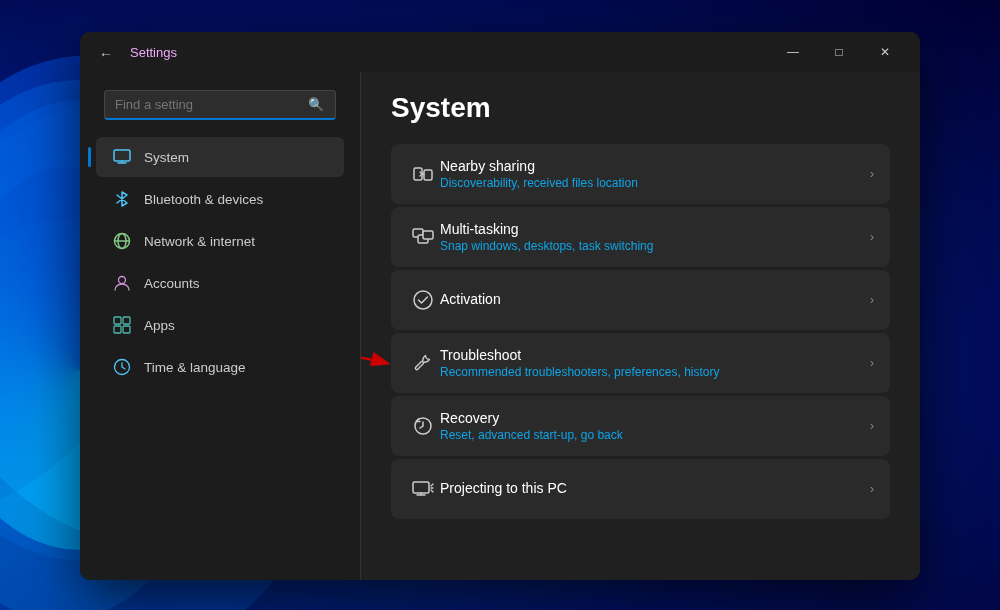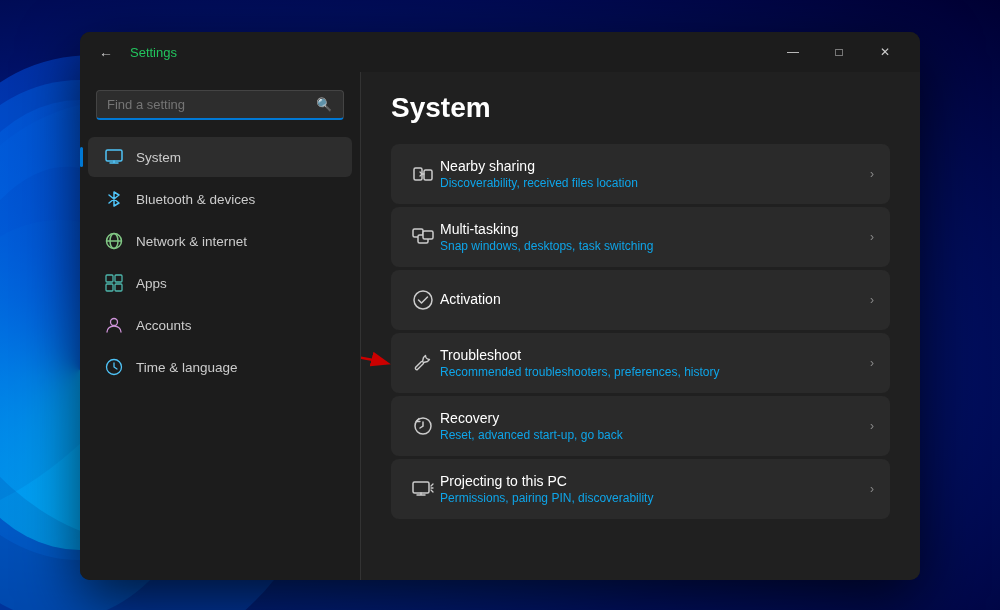--- a/index.html
+++ b/index.html
@@ -78,21 +78,21 @@
       height: 28px;
       border-radius: 4px;
       display: flex;
       align-items: center;
       justify-content: center;
       cursor: pointer;
       color: #cccccc;
       font-size: 14px;
     }
     .title-bar-title {
-      color: #22c55e;
+      color: #f0abfc;
       font-size: 13px;
     }
     .title-bar-controls {
       display: flex;
       gap: 0;
     }
     .title-btn {
       width: 46px;
       height: 32px;
       display: flex;
@@ -111,21 +111,21 @@
       overflow: hidden;
     }
 
     
     .sidebar {
       width: 280px;
       background: #1c1c1c;
       flex-shrink: 0;
       display: flex;
       flex-direction: column;
-      padding: 10px 0;
+      padding: 10px 8px;
       overflow-y: auto;
     }
 
     
     .search-container {
       padding: 8px 16px 16px;
     }
     .search-box {
       display: flex;
       align-items: center;
@@ -330,39 +330,39 @@
             <circle cx="9" cy="9" r="7.5" stroke="#81c784" stroke-width="1.5"></circle>
             <ellipse cx="9" cy="9" rx="4" ry="7.5" stroke="#81c784" stroke-width="1.5"></ellipse>
             <path d="M1.5 9h15" stroke="#81c784" stroke-width="1.5"></path>
           </svg>
         </div>
         <span>Network &amp; internet</span>
       </div>
 
 
       <div class="nav-item">
+        <div class="nav-icon accounts">
+          <svg width="18" height="18" viewBox="0 0 18 18" fill="none">
+            <circle cx="9" cy="6" r="3.5" stroke="#ce93d8" stroke-width="1.3"></circle>
+            <path d="M2 16c0-3.5 3-6 7-6s7 2.5 7 6" stroke="#ce93d8" stroke-width="1.3" stroke-linecap="round"></path>
+          </svg>
+        </div>
+        <span>Accounts</span>
+      </div>
+
+      <div class="nav-item">
         <div class="nav-icon apps">
           <svg width="18" height="18" viewBox="0 0 18 18" fill="none">
             <rect x="1" y="1" width="7" height="7" rx="1" stroke="#4db6ac" stroke-width="1.3"></rect>
             <rect x="10" y="1" width="7" height="7" rx="1" stroke="#4db6ac" stroke-width="1.3"></rect>
             <rect x="1" y="10" width="7" height="7" rx="1" stroke="#4db6ac" stroke-width="1.3"></rect>
             <rect x="10" y="10" width="7" height="7" rx="1" stroke="#4db6ac" stroke-width="1.3"></rect>
           </svg>
         </div>
         <span>Apps</span>
-      </div>
-
-      <div class="nav-item">
-        <div class="nav-icon accounts">
-          <svg width="18" height="18" viewBox="0 0 18 18" fill="none">
-            <circle cx="9" cy="6" r="3.5" stroke="#ce93d8" stroke-width="1.3"></circle>
-            <path d="M2 16c0-3.5 3-6 7-6s7 2.5 7 6" stroke="#ce93d8" stroke-width="1.3" stroke-linecap="round"></path>
-          </svg>
-        </div>
-        <span>Accounts</span>
       </div>
 
       <div class="nav-item">
         <div class="nav-icon time">
           <svg width="18" height="18" viewBox="0 0 18 18" fill="none">
             <circle cx="9" cy="9" r="7.5" stroke="#4fc3f7" stroke-width="1.3"></circle>
             <path d="M9 5v4l3 2" stroke="#4fc3f7" stroke-width="1.3" stroke-linecap="round" stroke-linejoin="round"></path>
           </svg>
         </div>
         <span>Time &amp; language</span>
@@ -460,21 +460,20 @@
         <div class="settings-item">
           <div class="settings-item-icon">
             <svg width="24" height="24" viewBox="0 0 24 24" fill="none">
               <rect x="2" y="5" width="16" height="11" rx="1.5" stroke="#ccc" stroke-width="1.5"></rect>
               <path d="M6 18h8M10 16v2" stroke="#ccc" stroke-width="1.5" stroke-linecap="round"></path>
               <path d="M20 9l2-2M20 13l2 2M20 11h2" stroke="#ccc" stroke-width="1.3" stroke-linecap="round"></path>
             </svg>
           </div>
           <div class="settings-item-text">
             <div class="settings-item-title">Projecting to this PC</div>
-            <div class="settings-item-desc">Permissions, pairing PIN, discoverability</div>
           </div>
           <div class="settings-item-chevron">›</div>
         </div>
 
       </div>
     </div>
   </div>
 </div>
 
 </body></html>

